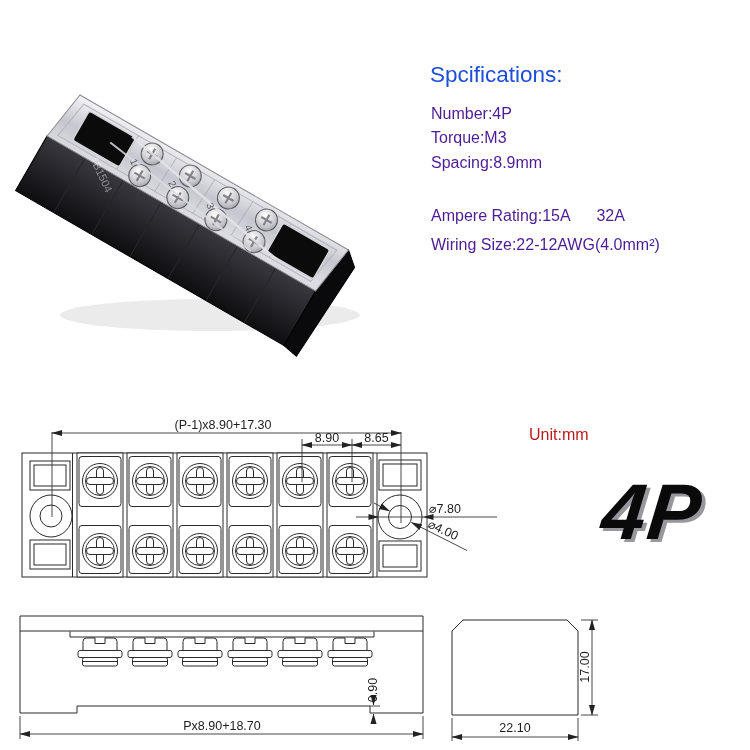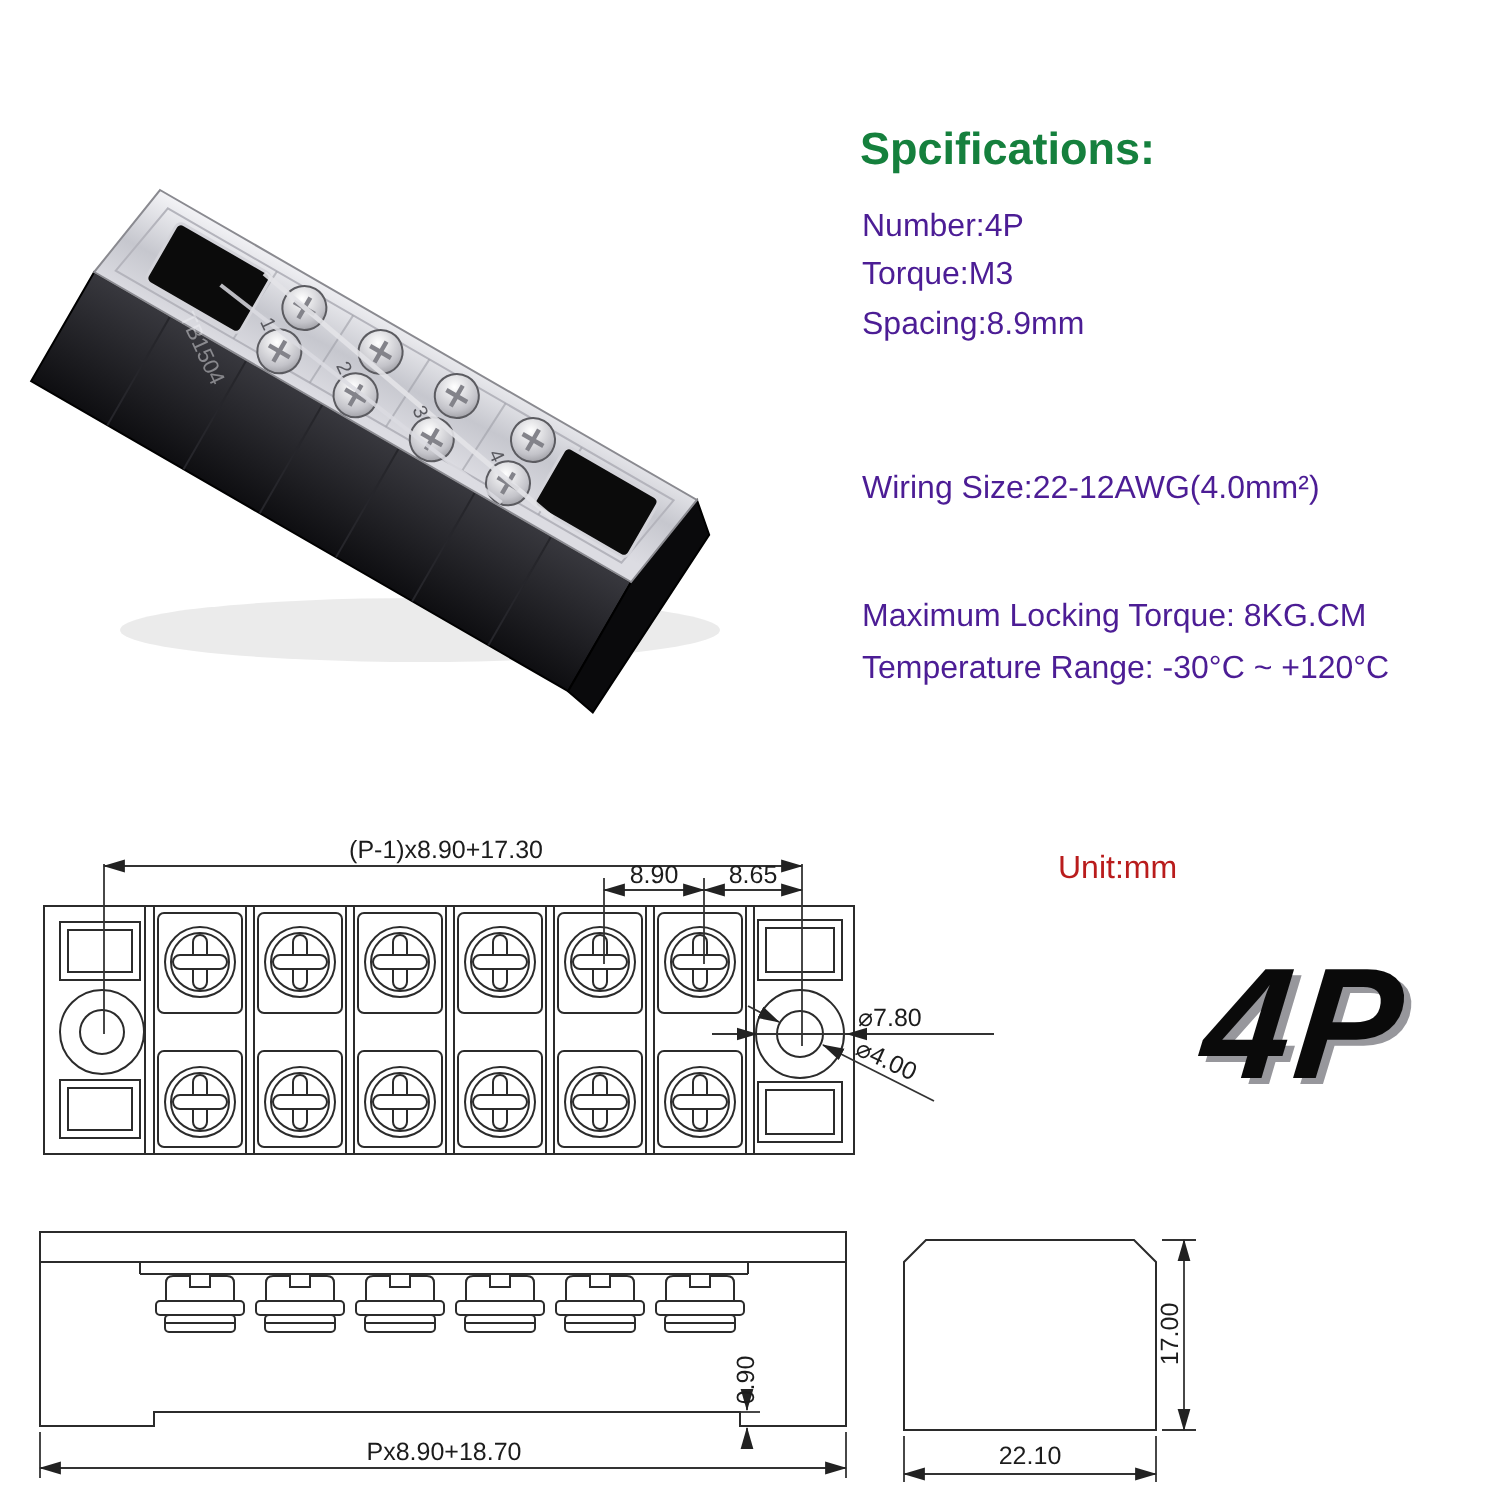--- a/index.html
+++ b/index.html
@@ -4,21 +4,21 @@
 <style>
   html,body{margin:0;padding:0;background:#fff;}
   .page{position:relative;width:750px;height:750px;background:#ffffff;overflow:hidden;
         font-family:"Liberation Sans","DejaVu Sans",sans-serif;color:#141414;}
   .art{position:absolute;left:0;top:0;}
   .ln{stroke:#2b2b2b;stroke-width:1;fill:none;}
   .fw{fill:#ffffff;stroke:#2b2b2b;stroke-width:1;}
   .dim{stroke:#333333;stroke-width:0.9;fill:none;}
   .dimtxt{font-family:"Liberation Sans","DejaVu Sans",sans-serif;font-size:12.5px;fill:#1c1c1c;}
   .specs{position:absolute;left:430px;top:0;width:320px;height:380px;}
-  .spec-title{position:absolute;left:0;top:62px;font-size:22.5px;color:#15803d;font-weight:bold;}
+  .spec-title{position:absolute;left:0;top:62px;font-size:22.5px;color:#1d4ed8;}
   .spec-line{position:absolute;left:1px;font-size:16px;white-space:pre;color:#4c1d95;}
   .sl1{top:105px}.sl2{top:129px}.sl3{top:154px}.sl4{top:181px}.sl5{top:207px}
   .sl6{top:236px}.sl7{top:273px}.sl8{top:300px}.sl9{top:326px}
   .unit{position:absolute;left:529px;top:426px;font-size:16px;color:#b91c1c;}
   .model{position:absolute;left:602px;top:466px;font-size:79px;font-weight:bold;font-style:italic;
          color:#0a0a0a;letter-spacing:2px;transform:skewX(-6deg);
          text-shadow:4px 3px 0 #97979c;}
 </style>
 </head>
 <body>
@@ -195,21 +195,20 @@
         <text class="dimtxt" x="515" y="732" text-anchor="middle">22.10</text>
       </g>
     </g>
   </svg>
 
   <div class="specs">
     <div class="spec-title">Spcifications:</div>
     <div class="spec-line sl1">Number:4P</div>
     <div class="spec-line sl2">Torque:M3</div>
     <div class="spec-line sl3">Spacing:8.9mm</div>
+    <div class="spec-line sl5">Ampere Rating:15A      32A</div>
     <div class="spec-line sl6">Wiring Size:22-12AWG(4.0mm²)</div>
-    <div class="spec-line sl8">Maximum Locking Torque: 8KG.CM</div>
-    <div class="spec-line sl9">Temperature Range: -30°C ~ +120°C</div>
   </div>
 
   <div class="unit">Unit:mm</div>
   <div class="model">4P</div>
 
 </div>
 
 </body></html>

